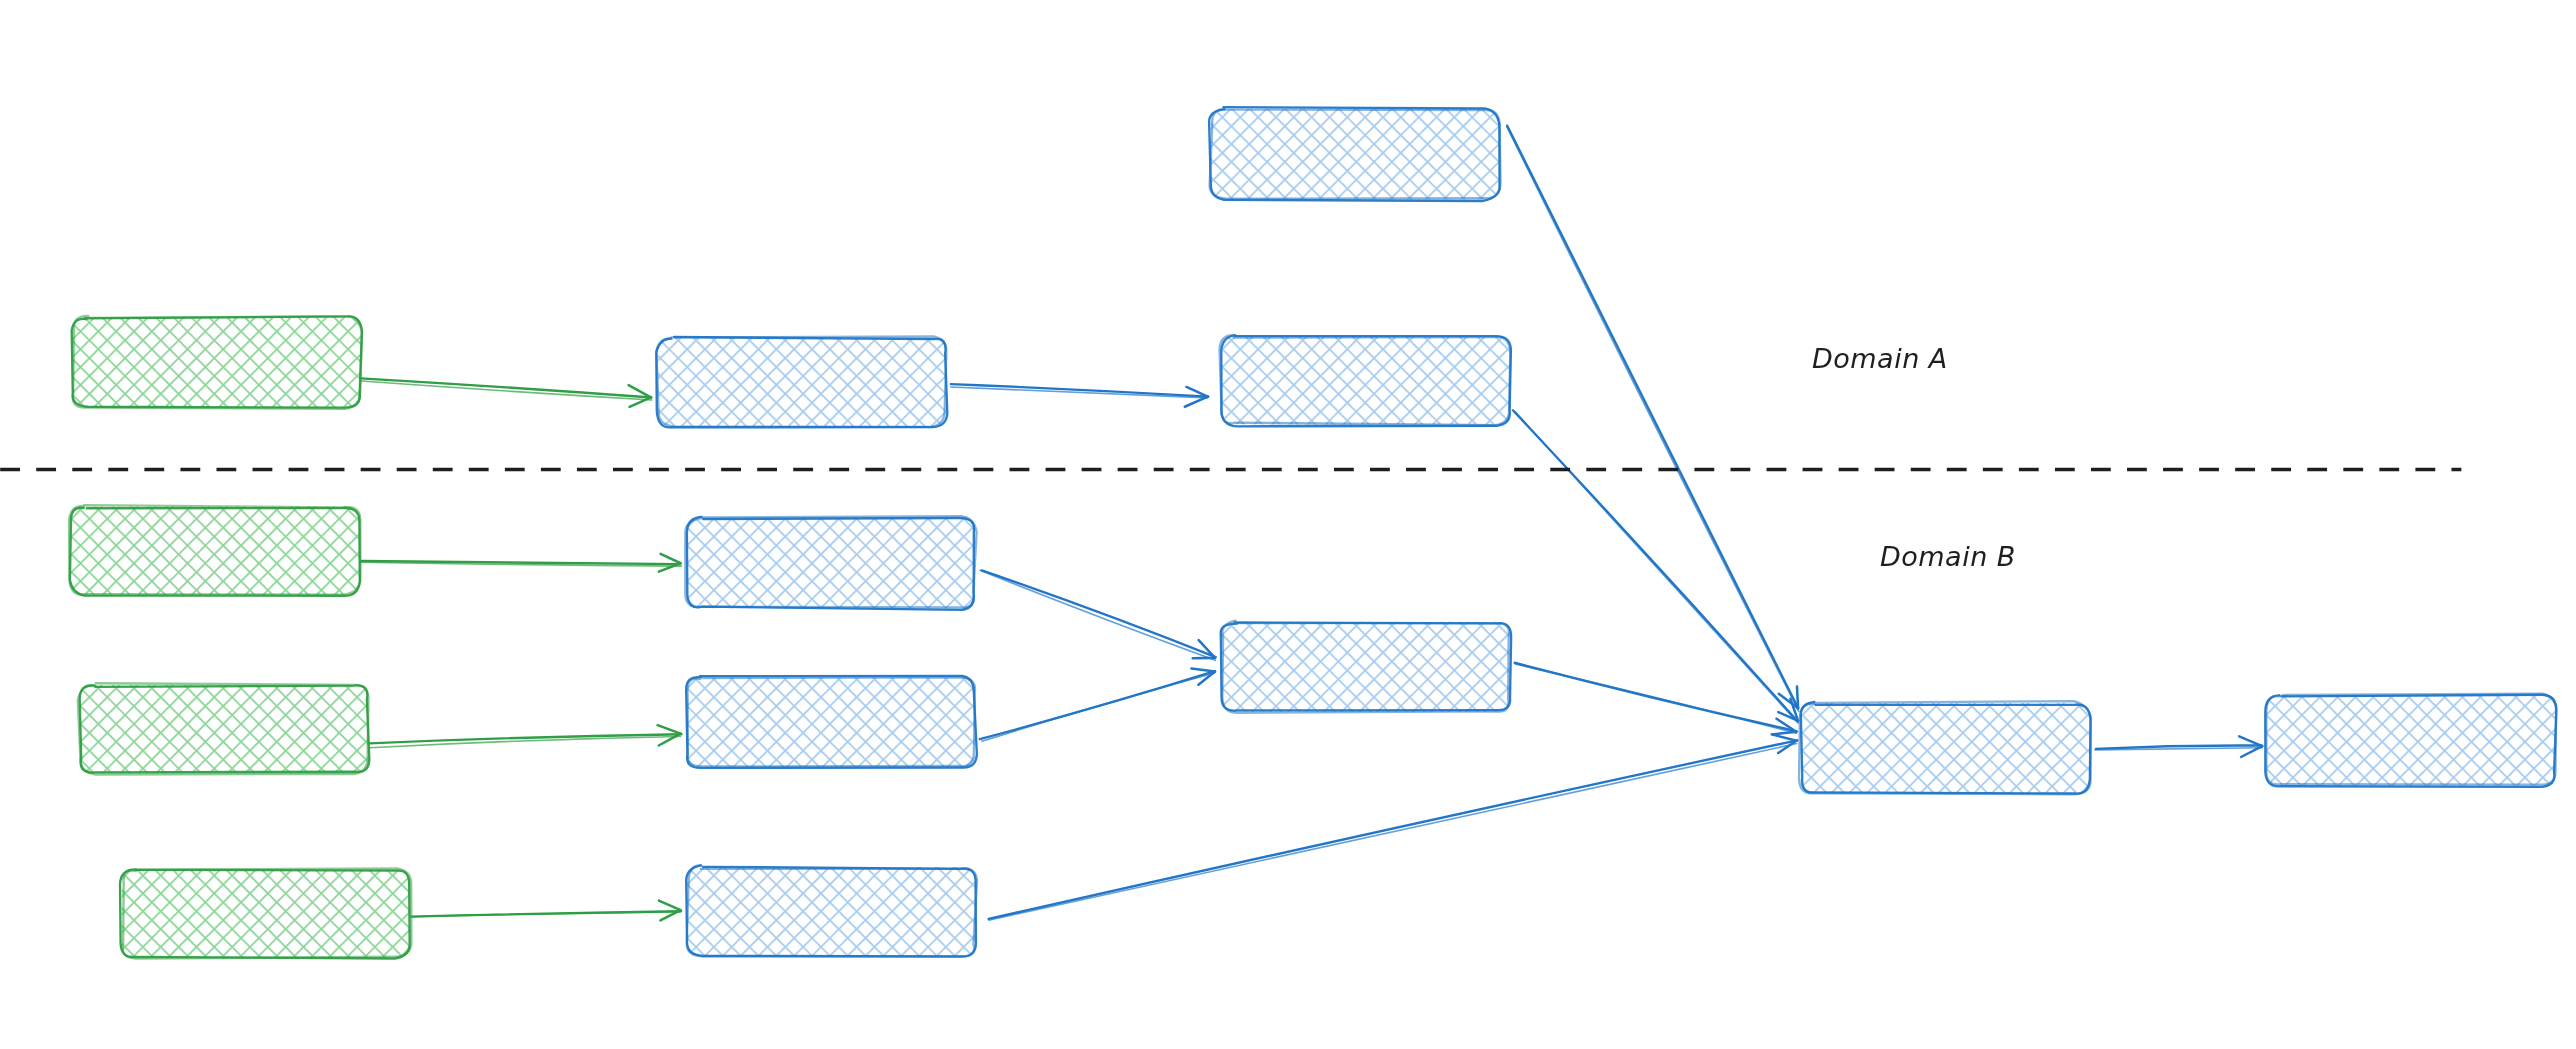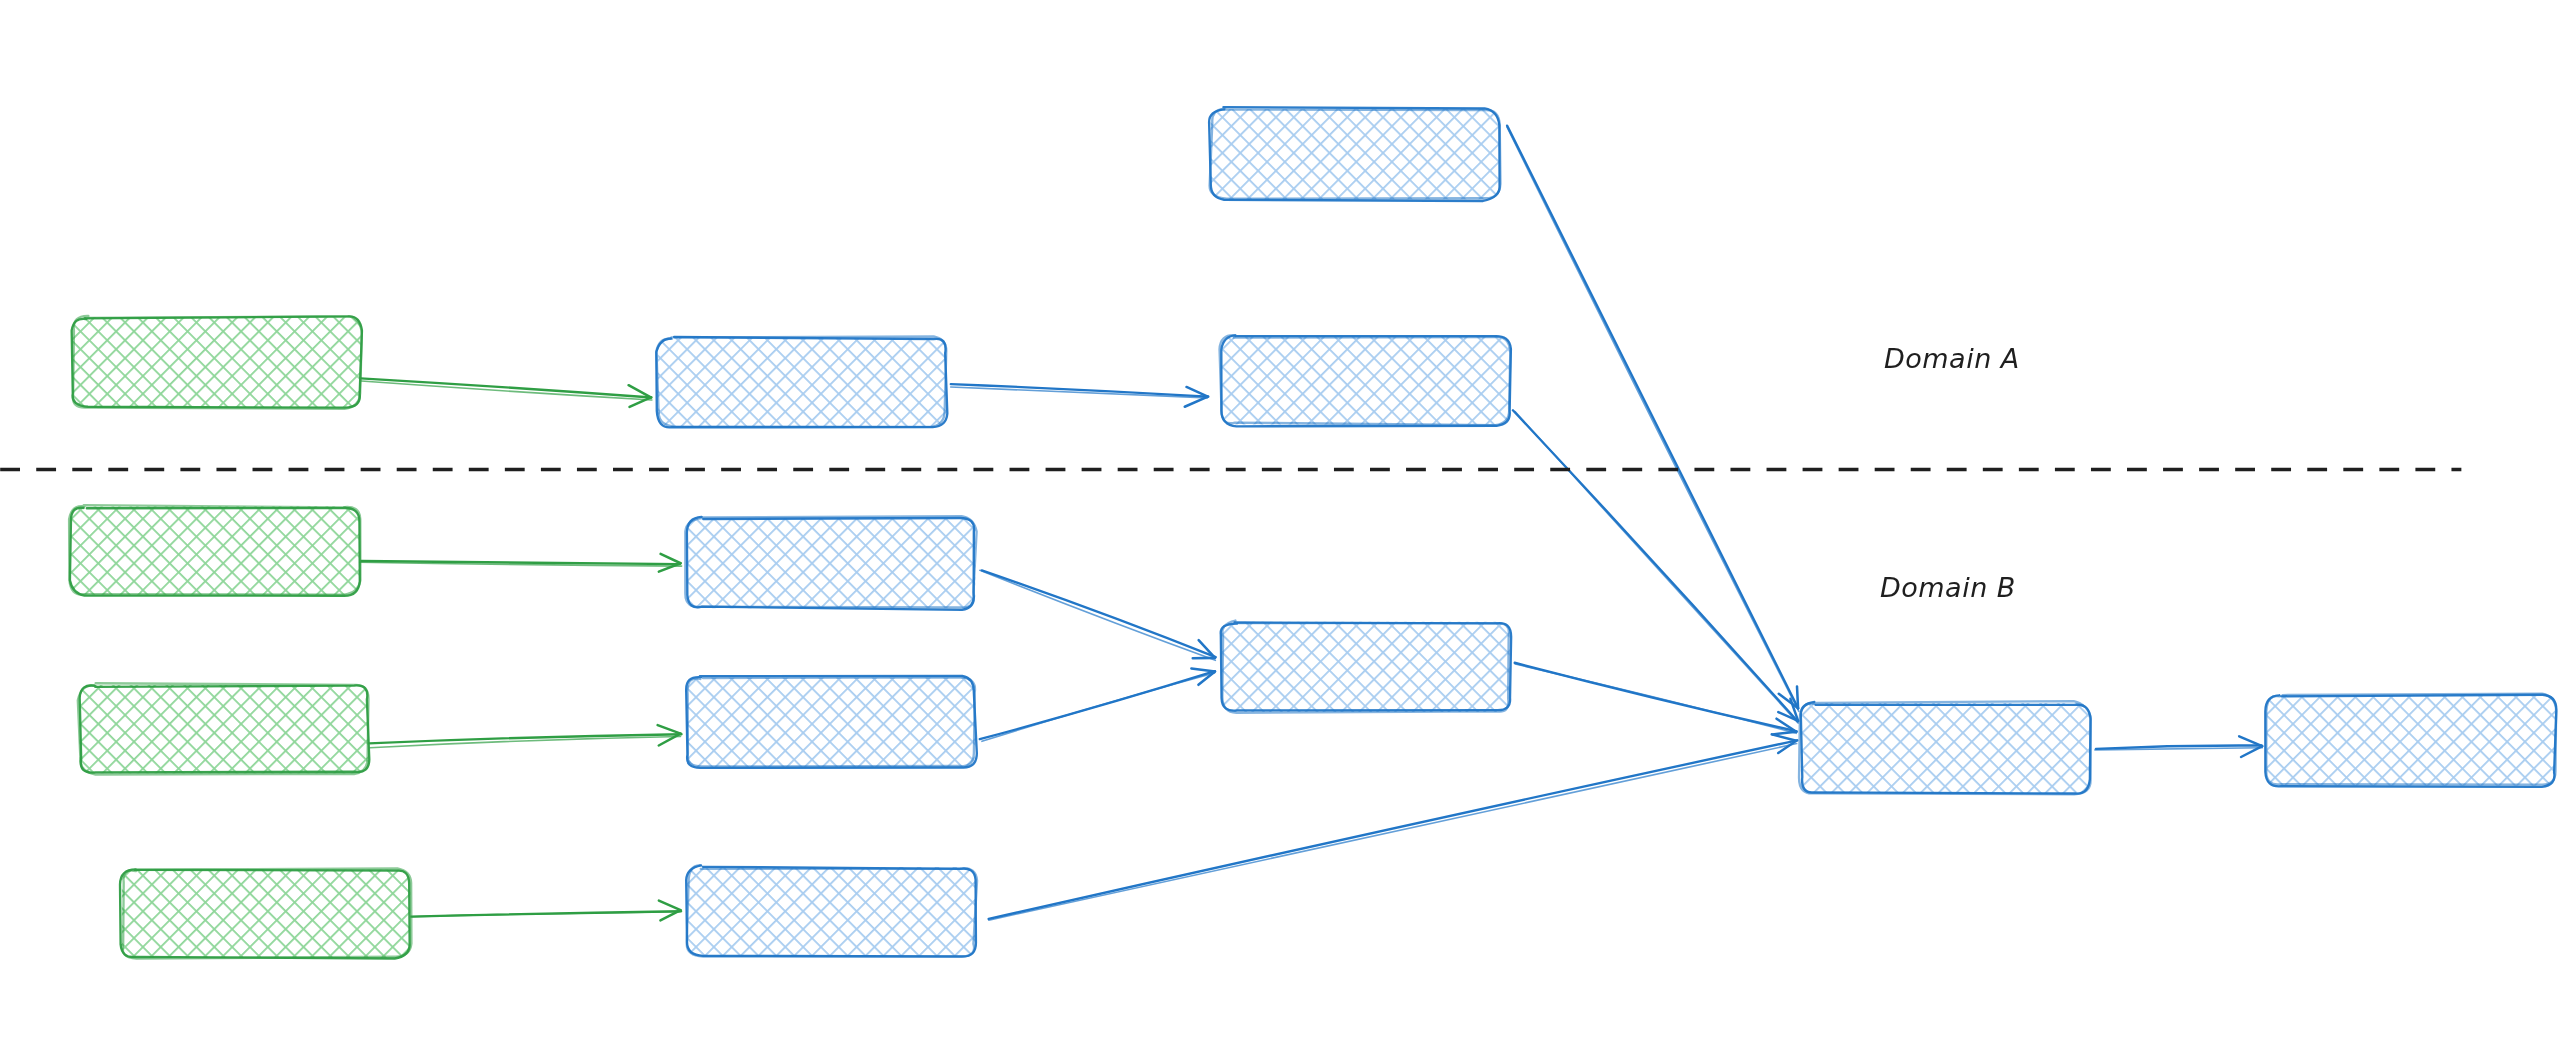--- a/index.html
+++ b/index.html
@@ -190,16 +190,16 @@
           <rect x="2515" y="772" width="320" height="100" rx="14" ry="14" fill="url(#hatch-blue)" stroke="none"></rect>
           <path d="M 2531.150443078182 772.6706838621155 L 2821.144898035165 770.9428365712719 Q 2836.7548559207257 772.0673086176939 2836.380121423481 788.5228109372421 L 2833.9001867299435 857.2739919678653 Q 2836.5617315309873 871.1089376455681 2820.3661230103885 873.0766714111328 L 2530.9569158564123 872.424654198915 Q 2514.4073522575236 874.036284448689 2513.507861900659 856.5683982265966 L 2513.4577570441447 789.1819444552912 Q 2513.6191348079683 772.0820572267669 2528.927008009016 771.5210711204079" fill="none" stroke="#2176c7" stroke-width="2.6" stroke-linecap="round" stroke-linejoin="round" opacity="0.95"></path>
           <path d="M 2532.615010787833 771.2528268344015 L 2820.560615875088 769.8161641597823 Q 2836.334111093699 772.6044992936796 2836.1260681644667 789.4892820852293 L 2835.4601658356655 855.9182329664558 Q 2835.457022906587 870.967645884104 2820.070179416272 870.6608850959972 L 2531.5838395966143 870.0678927422817 Q 2513.7951095943317 873.0794039026273 2514.5765228279756 854.6488258365769 L 2514.576338327758 789.0461773410655 Q 2515.771221400691 769.8058090686825 2529.447447178628 772.6156036628483" fill="none" stroke="#2176c7" stroke-width="2.6" stroke-linecap="round" stroke-linejoin="round" opacity="0.55"></path>
         </g>
       </g>
     <g id="divider-layer">
         <line x1="0" y1="521" x2="2731" y2="521" stroke="#1f1f1f" stroke-width="4" stroke-dasharray="22 18" stroke-linecap="butt"></line>
       </g>
   </svg>
 
-  <div class="domain-label" id="label-domain-a" style="left: 1884px; top: 343px; text-align: right;">Domain A</div>
-  <div class="domain-label" id="label-domain-b" style="left: 1880px; top: 541px; margin-top: 31px;">Domain B</div>
+  <div class="domain-label" id="label-domain-a" style="left: 1812px; top: 343px; text-align: right;">Domain A</div>
+  <div class="domain-label" id="label-domain-b" style="left: 1880px; top: 541px;">Domain B</div>
 </div>
 
 
 </body></html>

